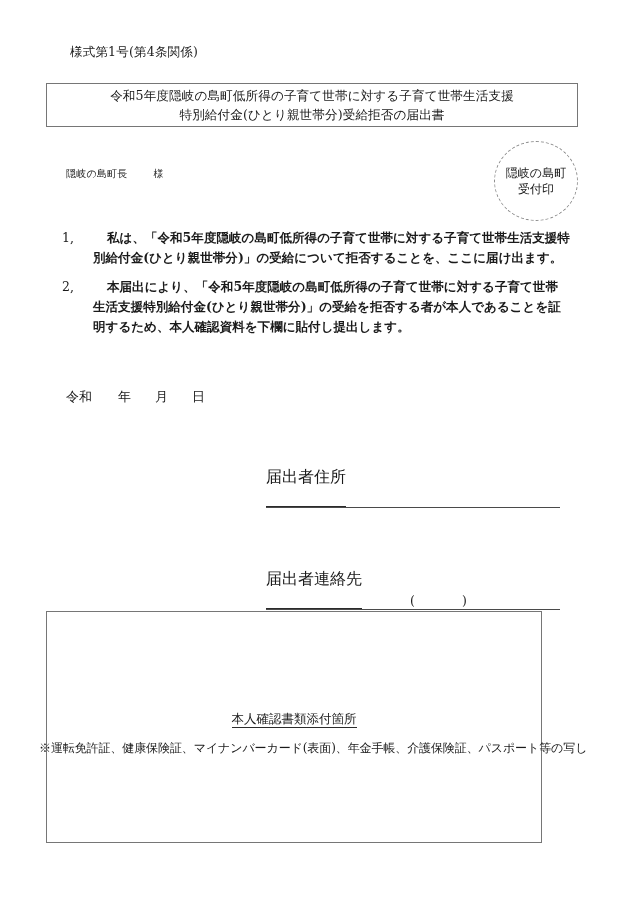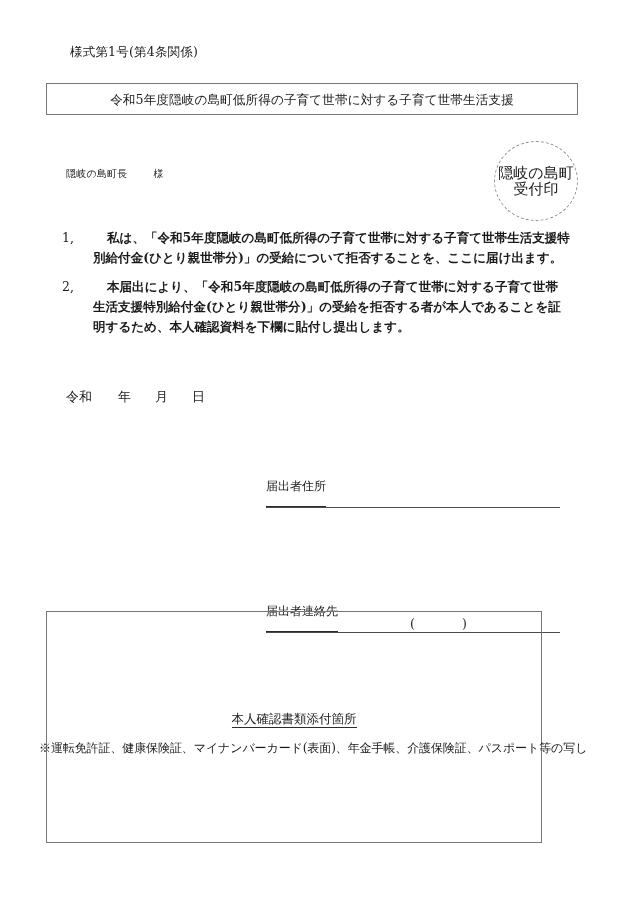--- a/index.html
+++ b/index.html
@@ -29,21 +29,21 @@
     white-space: nowrap;
     margin-left: 24px;
   }
 
   
   .title-box {
     position: absolute;
     left: 46px;
     top: 83px;
     width: 532px;
-    height: 32px;
+    height: 44px;
     border: 1px solid #767676;
     box-sizing: border-box;
     display: flex;
     flex-direction: column;
     align-items: center;
     justify-content: center;
   }
   .title-line {
     font-size: 12.6px;
     line-height: 19px;
@@ -61,21 +61,21 @@
     border: 1px dashed #8a8a8a;
     border-radius: 50%;
     box-sizing: border-box;
     display: flex;
     flex-direction: column;
     align-items: center;
     justify-content: center;
     text-align: center;
   }
   .stamp-line {
-    font-size: 15px;
+    font-size: 12px;
     line-height: 16px;
     white-space: nowrap;
   }
 
   
   .addressee {
     position: absolute;
     left: 66px;
     top: 167px;
     font-size: 10px;
@@ -128,23 +128,23 @@
   .field-row {
     position: absolute;
     left: 266px;
     width: 294px;
     height: 20px;
   }
   .field-row .field-label {
     position: absolute;
     left: 0;
     bottom: 1px;
-    font-size: 12px;
+    font-size: 16px;
     border-bottom: 1px solid #2b2b2b;
-    padding-bottom: 11px;
+    padding-bottom: 18px;
     white-space: nowrap;
     font-family: Liberation Mono, monospace;
   }
   .field-row .field-rule {
     position: absolute;
     left: 0;
     right: 0;
     bottom: 0;
     border-bottom: 1px solid #4a4a4a;
   }
@@ -156,21 +156,21 @@
   }
   .field-row .paren-close {
     position: absolute;
     left: 196px;
     bottom: 2px;
     font-size: 12.5px;
   }
 
   #field-address { top: 488px; }
   #field-name    { top: 538px; }
-  #field-contact { top: 613px; text-align: center; }
+  #field-contact { top: 590px; text-align: center; }
 
   
   .attach-box {
     position: absolute;
     left: 46px;
     top: 611px;
     width: 496px;
     height: 232px;
     border: 1px solid #767676;
     box-sizing: border-box;
@@ -200,20 +200,21 @@
 </style>
 </head>
 <body>
 
 <div id="page">
 
   <div class="form-number">様式第1号(第4条関係)</div>
 
   <div class="title-box">
     <div class="title-line">令和5年度隠岐の島町低所得の子育て世帯に対する子育て世帯生活支援</div>
+    <div class="title-line">特別給付金(ひとり親世帯分)受給拒否の届出書</div>
   </div>
 
   <div class="stamp">
     <div class="stamp-line">隠岐の島町</div>
     <div class="stamp-line">受付印</div>
   </div>
 
   <div class="addressee">
     <span>隠岐の島町長</span><span class="honorific">様</span>
   </div>

